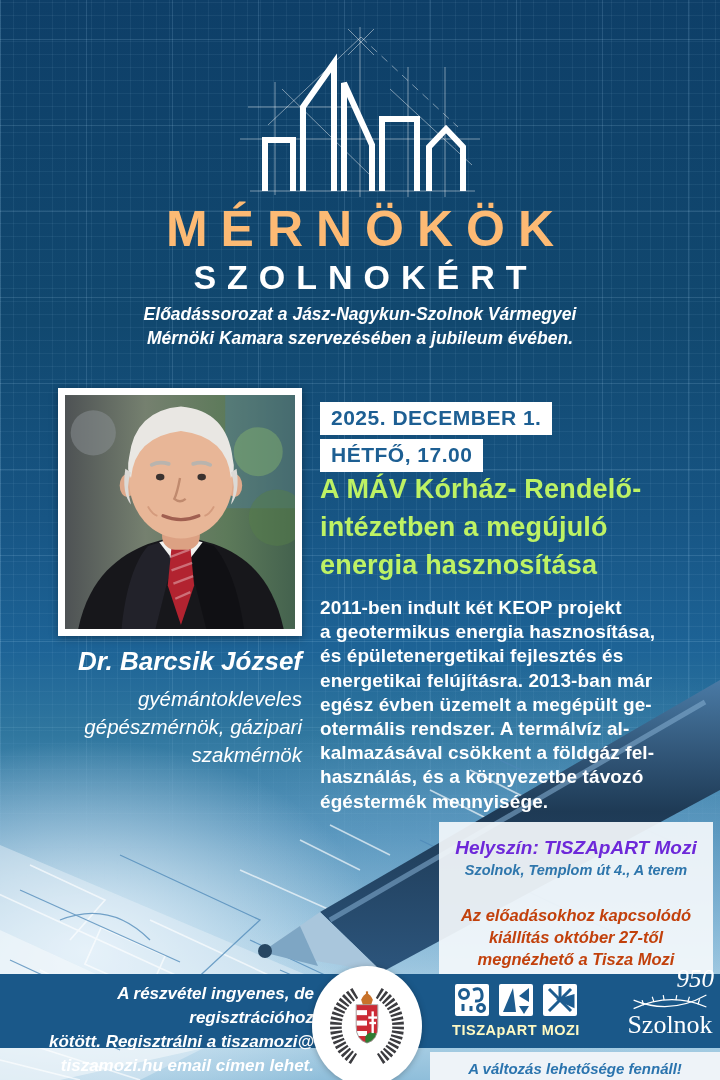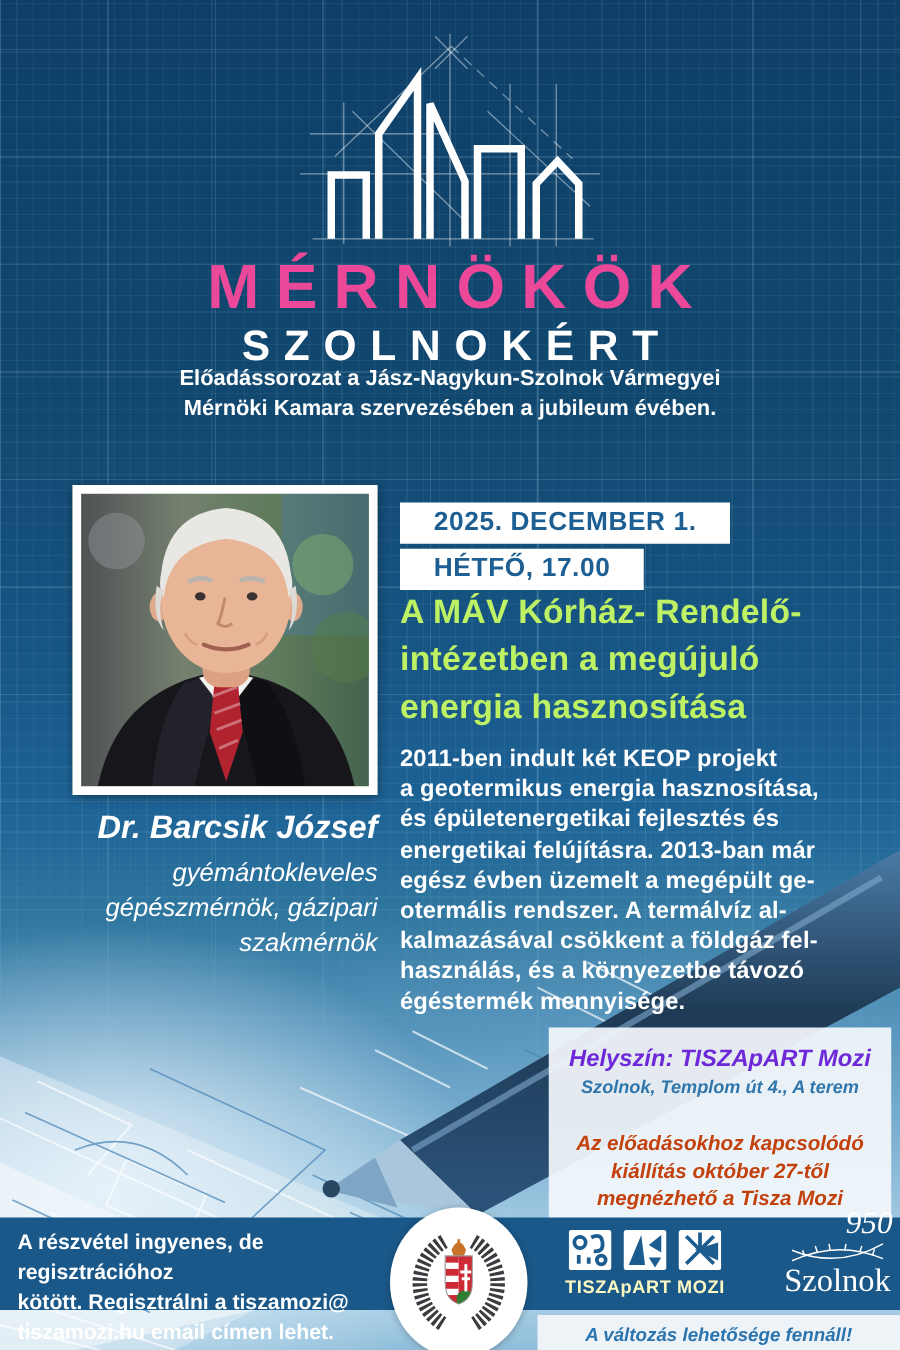--- a/index.html
+++ b/index.html
@@ -25,42 +25,42 @@
       repeating-linear-gradient(0deg,  rgba(173,216,245,0.16) 0 1px, transparent 1px 86px);
     -webkit-mask-image:linear-gradient(180deg,#000 72%,transparent 100%);
     mask-image:linear-gradient(180deg,#000 72%,transparent 100%);
   }
   .bottom-art{position:absolute;left:0;top:640px;width:720px;height:440px;}
 
   
   .logo{position:absolute;left:240px;top:26px;width:240px;height:172px;}
   .title1{
     position:absolute;left:0;top:200px;width:720px;text-align:center;
-    color:#ec4899;font-size:50px;font-weight:700;letter-spacing:13px;text-indent:13px;
+    color:#fdba74;font-size:50px;font-weight:700;letter-spacing:13px;text-indent:13px;
   }
   .title2{
     position:absolute;left:0;top:258px;width:720px;text-align:center;
     color:#fff;font-size:34px;font-weight:700;letter-spacing:11px;text-indent:11px;
   }
   .subtitle{
-    position:absolute;left:0;top:290px;width:720px;text-align:center;
-    color:#fff;font-size:17.5px;font-weight:700;line-height:24px;
+    position:absolute;left:0;top:302px;width:720px;text-align:center;
+    color:#fff;font-size:17.5px;font-weight:700;font-style:italic;line-height:24px;
   }
 
   
   .photo{
     position:absolute;left:58px;top:388px;width:230px;height:234px;
     border:7px solid #fff;background:#6b7b6d;box-shadow:0 2px 8px rgba(0,0,0,0.35);
   }
   .photo svg{display:block;width:100%;height:100%;}
 
   
   .badge{
     position:absolute;left:320px;display:inline-block;background:#fff;color:#1d5f93;
-    font-size:21px;font-weight:700;letter-spacing:0.5px;padding:4px 27px 5px;white-space:nowrap;
+    font-size:21px;font-weight:700;letter-spacing:0.5px;padding:4px 11px 5px;white-space:nowrap;
   }
   .badge1{top:402px;}
   .badge2{top:439px;}
   .event-title{
     position:absolute;left:320px;top:470px;width:395px;
     color:#bef264;font-size:27px;font-weight:800;line-height:38px;letter-spacing:0.2px;
   }
   .event-desc{
     position:absolute;left:320px;top:596px;width:400px;
     color:#fff;font-size:19px;font-weight:600;line-height:24.2px;letter-spacing:0.1px;
@@ -79,21 +79,21 @@
     background:rgba(243,247,251,0.93);text-align:center;font-style:italic;
   }
   .venue .l1{margin-top:15px;color:#6d28d9;font-size:19px;font-weight:700;}
   .venue .l2{margin-top:3px;color:#2e76ac;font-size:14.5px;font-weight:600;}
   .venue .note{margin-top:26px;color:#c2410c;font-size:16.5px;font-weight:700;line-height:22px;}
 
   
   .band{position:absolute;left:0;top:974px;width:720px;height:74px;background:#1a5889;}
   .registration{
     position:absolute;left:14px;top:982px;width:300px;
-    color:#fff;font-size:17px;font-weight:600;line-height:24px;
+    color:#fff;font-size:17px;font-weight:600;font-style:italic;line-height:24px;text-align:right;
   }
   .tagline-strip{
     position:absolute;left:430px;top:1052px;width:290px;height:32px;background:#eef3f8;
     display:flex;align-items:center;justify-content:center;
   }
   .tagline-strip span{color:#2b74ae;font-size:15px;font-weight:700;font-style:italic;}
 
   
   .seal{
     position:absolute;left:312px;top:966px;width:110px;height:120px;background:#fff;

